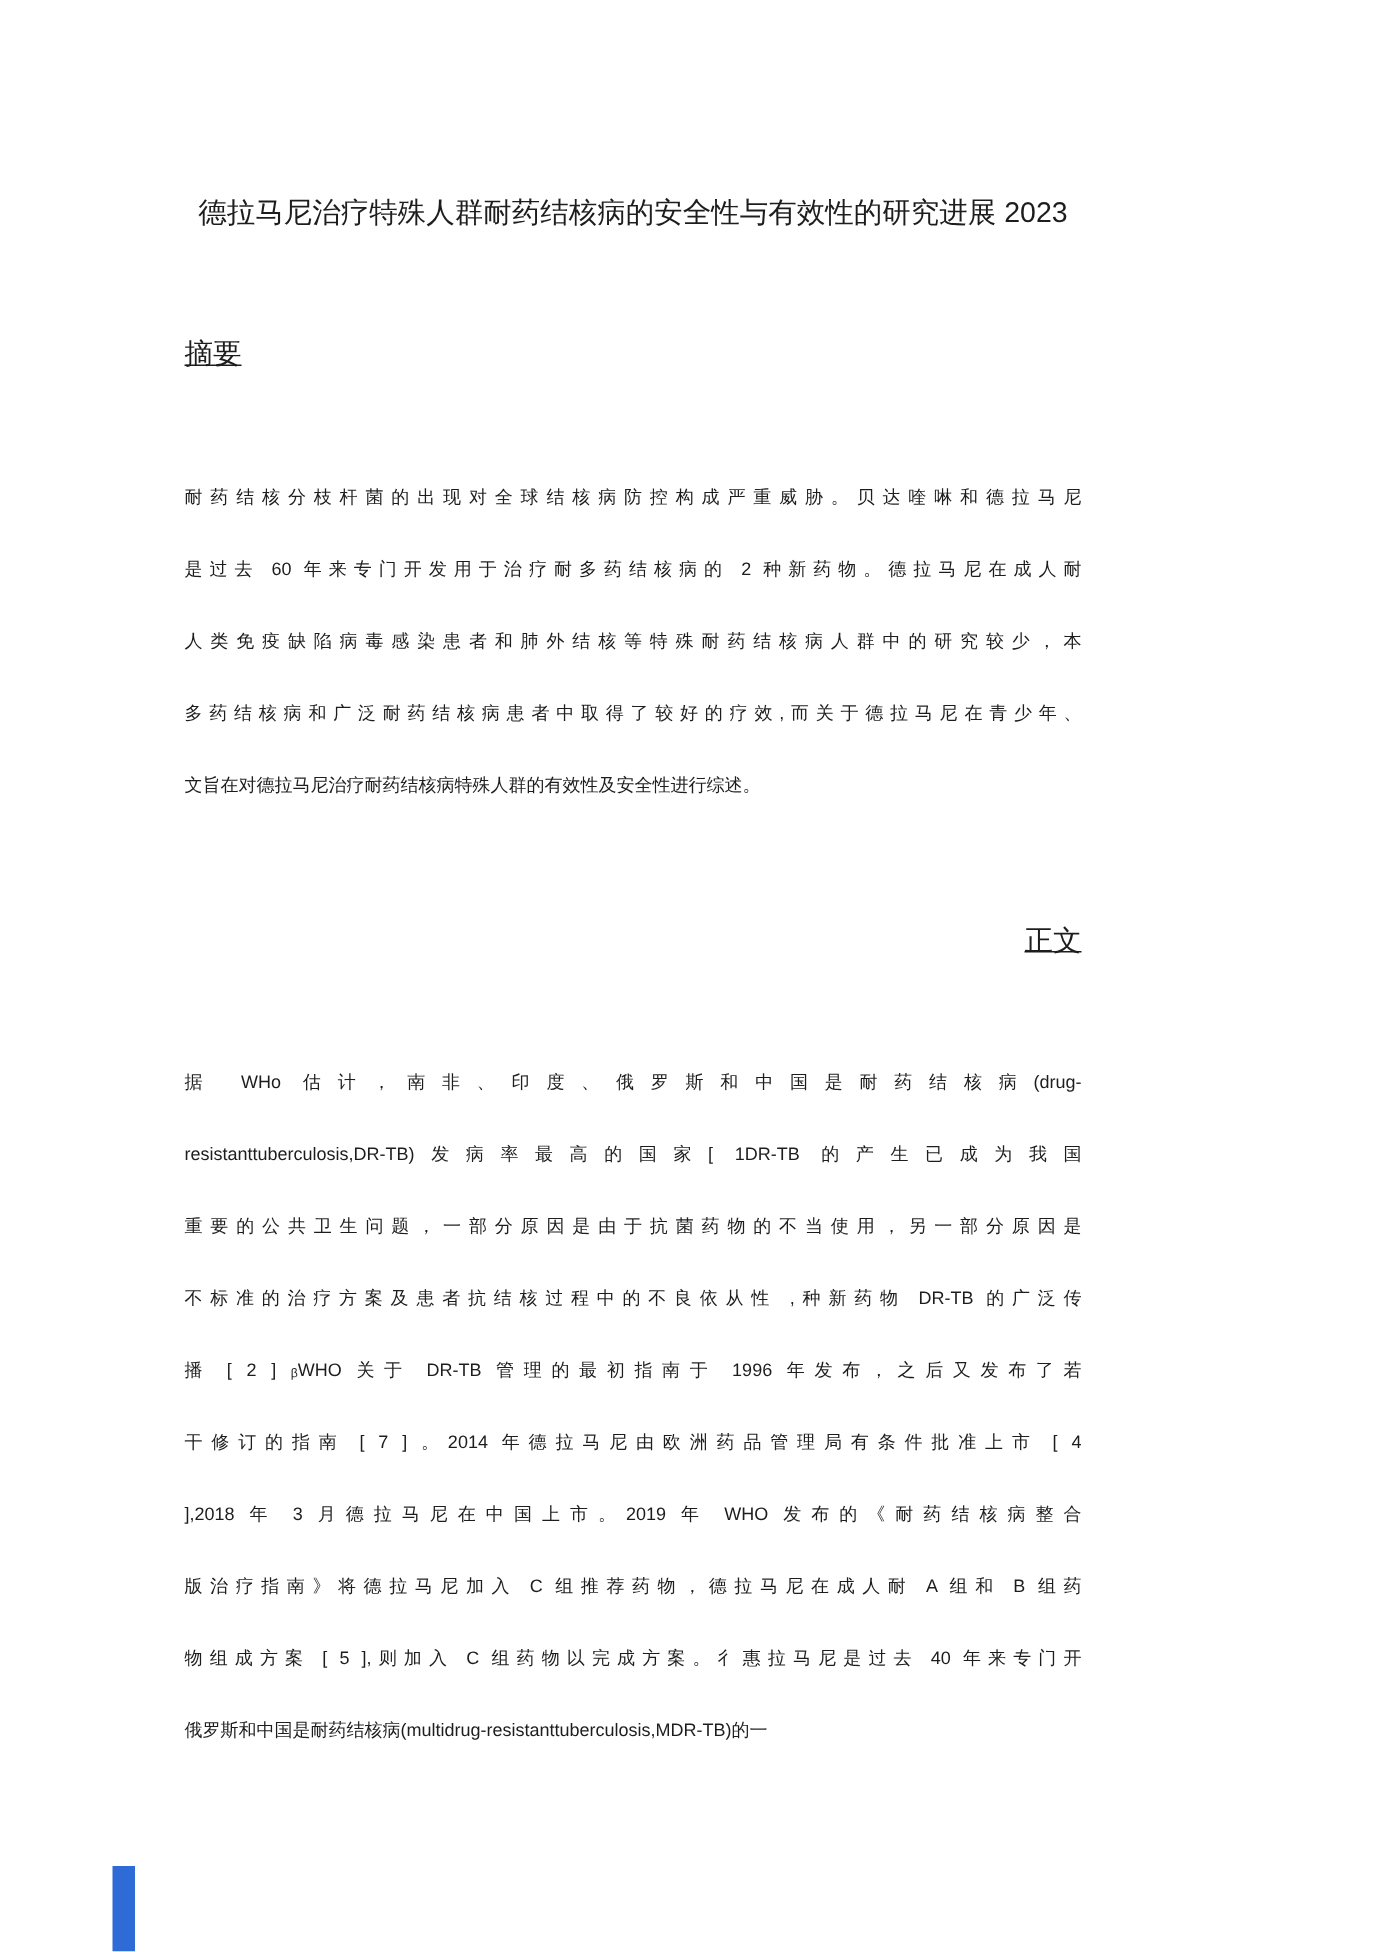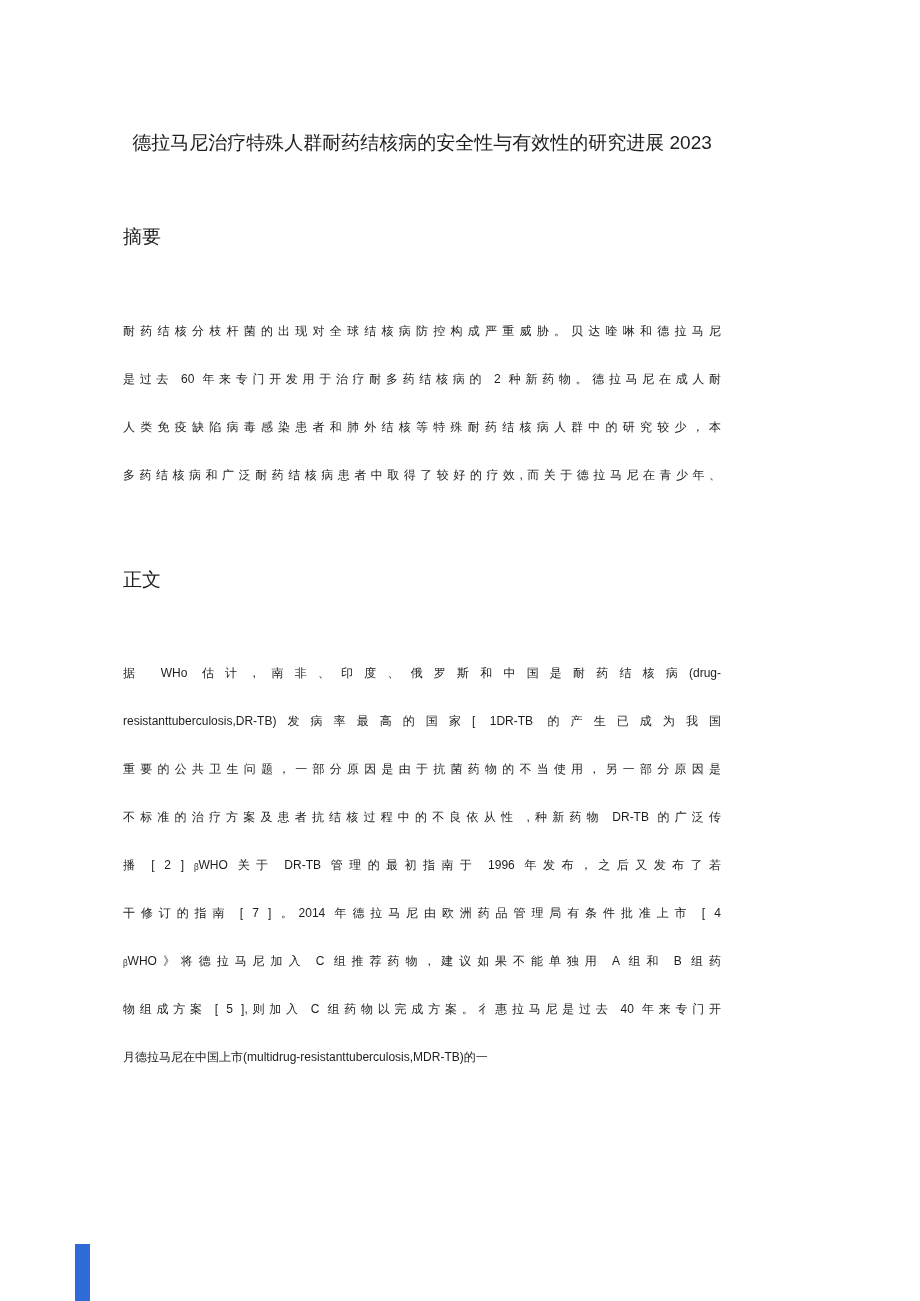--- a/index.html
+++ b/index.html
@@ -23,22 +23,24 @@
     line-height: 26px;
     font-weight: 400;
     text-align: center;
     margin: 0;
   }
   .section-heading {
     font-size: 19px;
     line-height: 26px;
     font-weight: 400;
     margin: 68px 0 0 0;
+    text-decoration: underline;
   }
   .section-heading.body-heading {
+    text-align: right;
   }
   .para {
     margin-top: 57px;
     font-size: 12px;
   }
   .para.body-para {
     margin-top: 56px;
   }
   .line {
     line-height: 48px;
@@ -63,30 +65,32 @@
 <div class="page">
   <h1 class="doc-title">德拉马尼治疗特殊人群耐药结核病的安全性与有效性的研究进展 2023</h1>
 
   <h2 class="section-heading">摘要</h2>
 
   <div class="para">
       <div class="line">耐药结核分枝杆菌的出现对全球结核病防控构成严重威胁。贝达喹啉和德拉马尼</div>
       <div class="line">是过去 60 年来专门开发用于治疗耐多药结核病的 2 种新药物。德拉马尼在成人耐</div>
       <div class="line">人类免疫缺陷病毒感染患者和肺外结核等特殊耐药结核病人群中的研究较少，本</div>
       <div class="line">多药结核病和广泛耐药结核病患者中取得了较好的疗效,而关于德拉马尼在青少年、</div>
+      <div class="line last">文旨在对德拉马尼治疗耐药结核病特殊人群的有效性及安全性进行综述。</div>
     </div>
 
   <h2 class="section-heading body-heading">正文</h2>
 
   <div class="para body-para">
       <div class="line">据 WHo 估计，南非、印度、俄罗斯和中国是耐药结核病(drug-</div>
       <div class="line">resistanttuberculosis,DR-TB)发病率最高的国家[ 1DR-TB 的产生已成为我国</div>
       <div class="line">重要的公共卫生问题，一部分原因是由于抗菌药物的不当使用，另一部分原因是</div>
       <div class="line">不标准的治疗方案及患者抗结核过程中的不良依从性 ,种新药物 DR-TB 的广泛传</div>
       <div class="line">播 [ 2 ] ᵦWHO 关于 DR-TB 管理的最初指南于 1996 年发布，之后又发布了若</div>
       <div class="line">干修订的指南 [ 7 ] 。2014 年德拉马尼由欧洲药品管理局有条件批准上市 [ 4</div>
-      <div class="line">ᵦWHO》将德拉马尼加入 C 组推荐药物，建议如果不能单独用 A 组和 B 组药</div>
+      <div class="line">],2018 年 3 月德拉马尼在中国上市。2019 年 WHO 发布的《耐药结核病整合</div>
+      <div class="line">版治疗指南》将德拉马尼加入 C 组推荐药物，德拉马尼在成人耐 A 组和 B 组药</div>
       <div class="line">物组成方案 [ 5 ],则加入 C 组药物以完成方案。彳惠拉马尼是过去 40 年来专门开</div>
-      <div class="line last">月德拉马尼在中国上市(multidrug-resistanttuberculosis,MDR-TB)的一</div>
+      <div class="line last">俄罗斯和中国是耐药结核病(multidrug-resistanttuberculosis,MDR-TB)的一</div>
     </div>
 </div>
 
 <div class="page-marker" style="background: rgb(46, 107, 214);"></div>
 
 </body></html>

